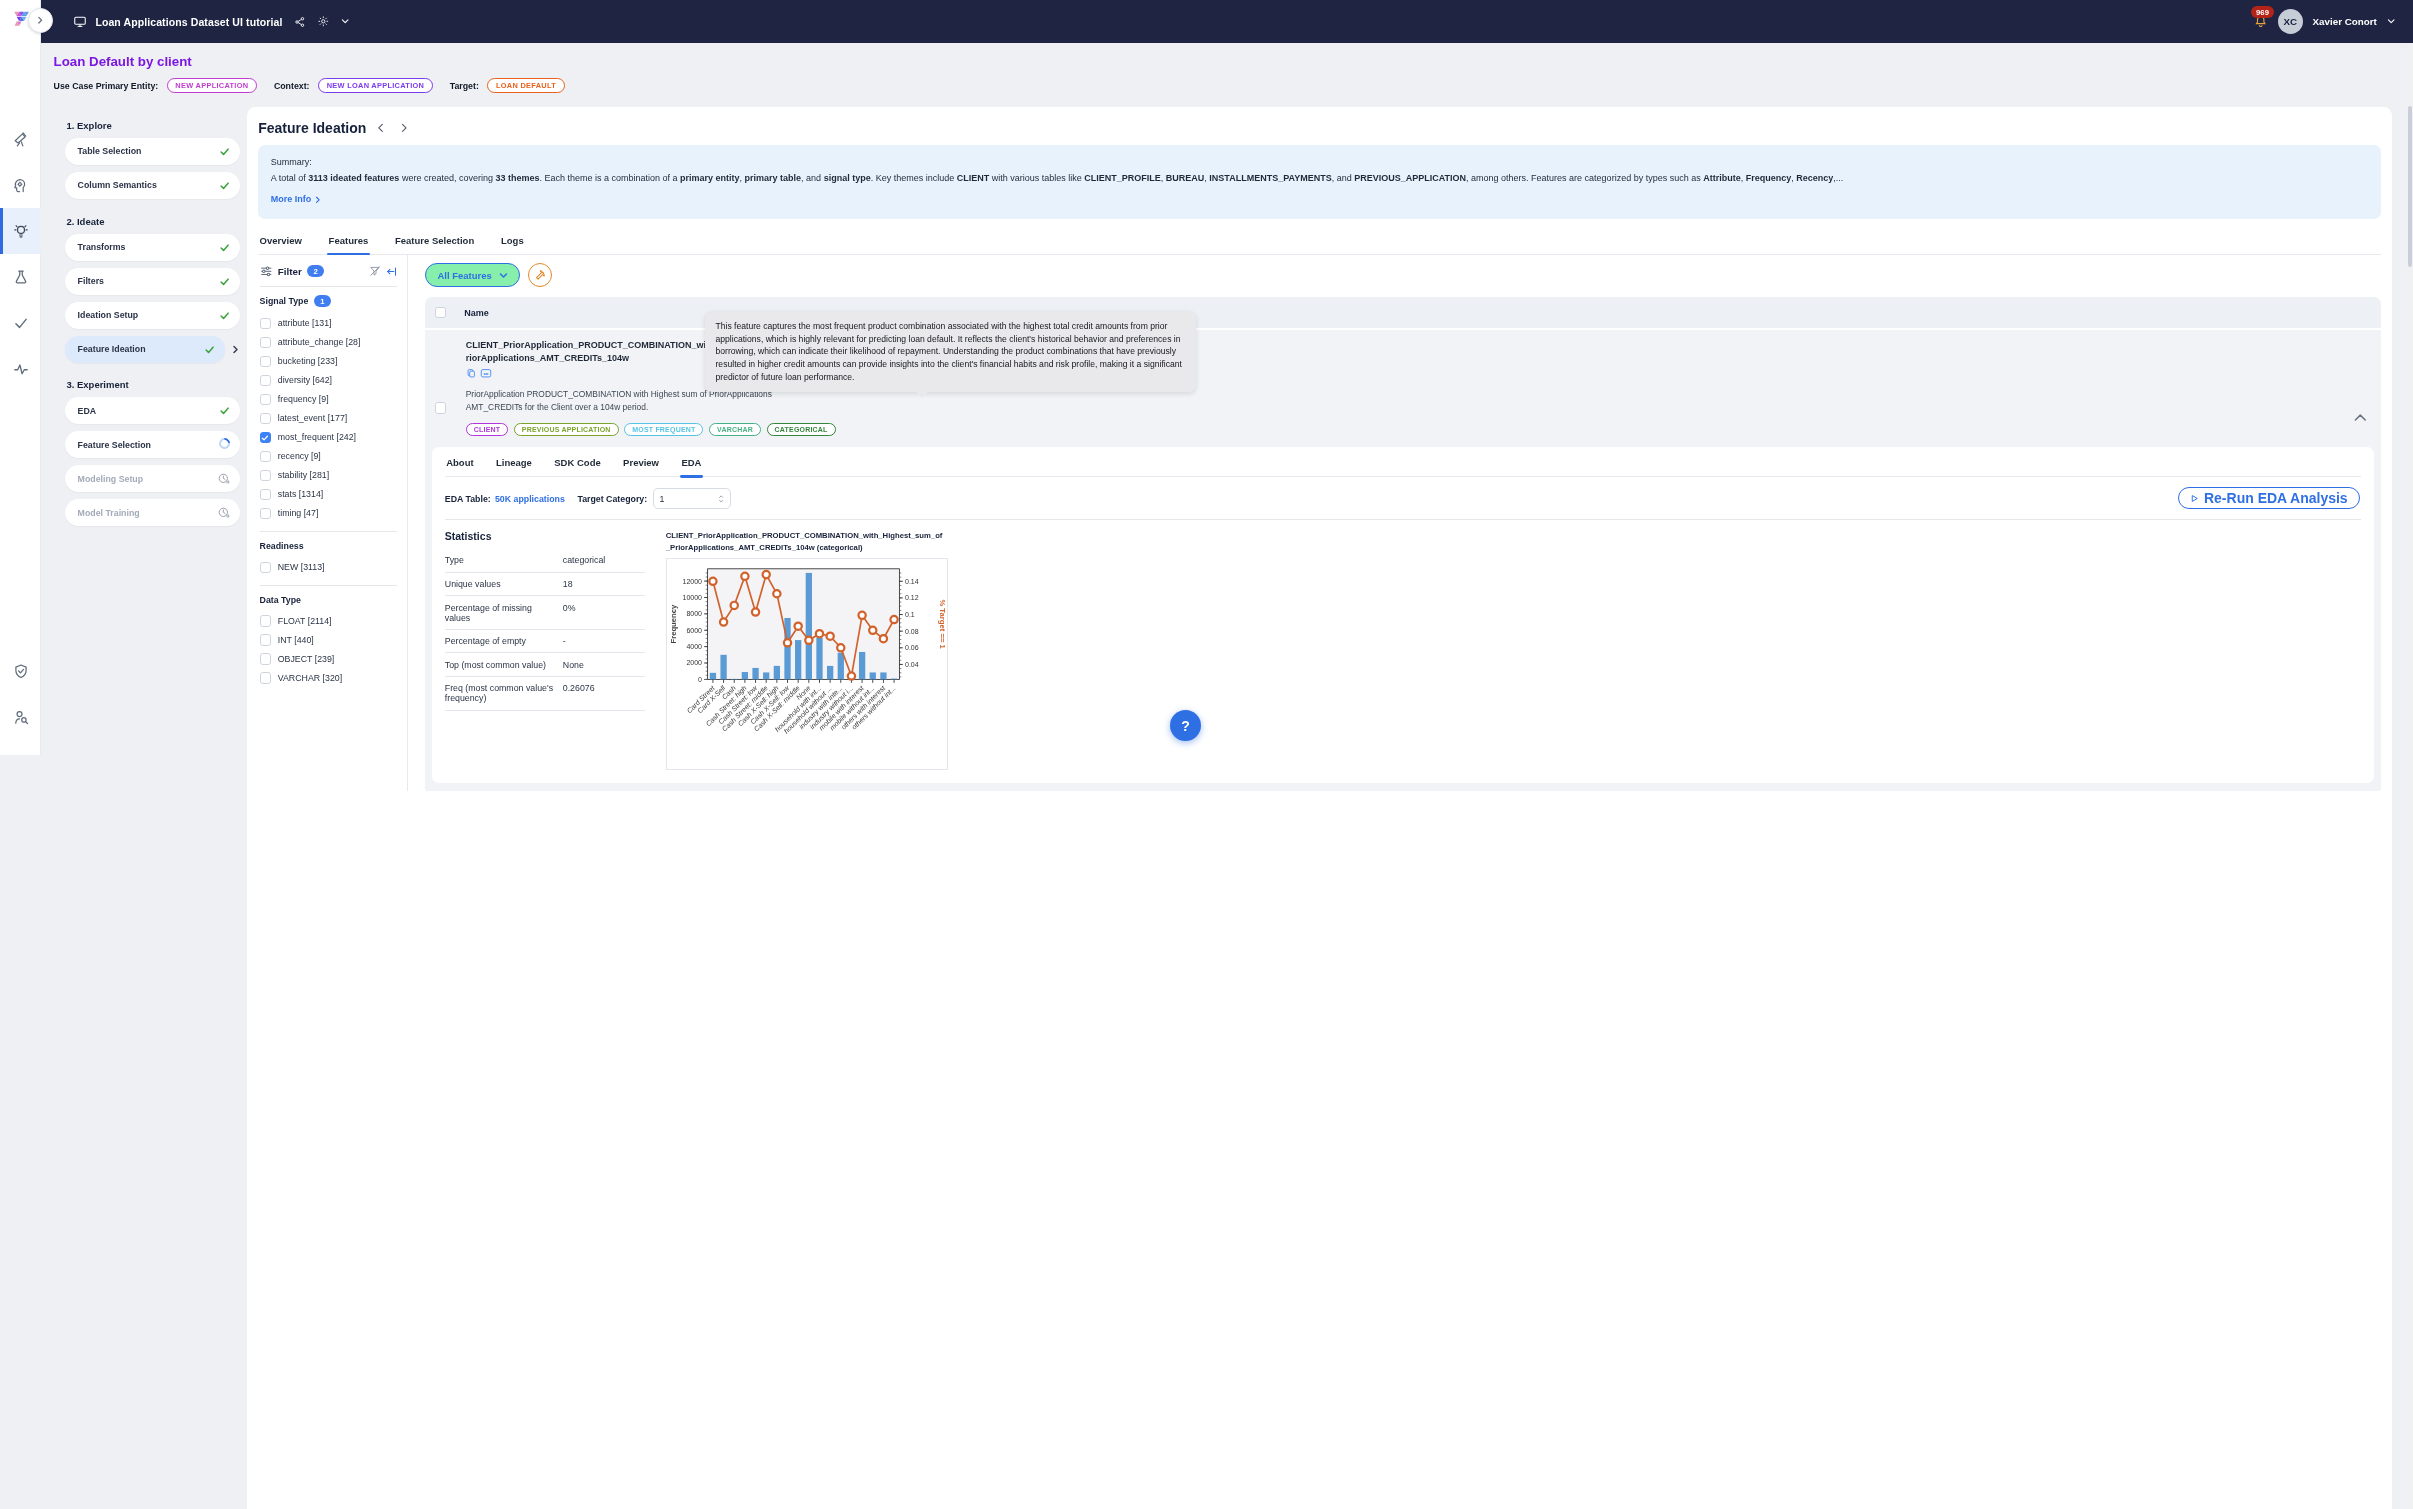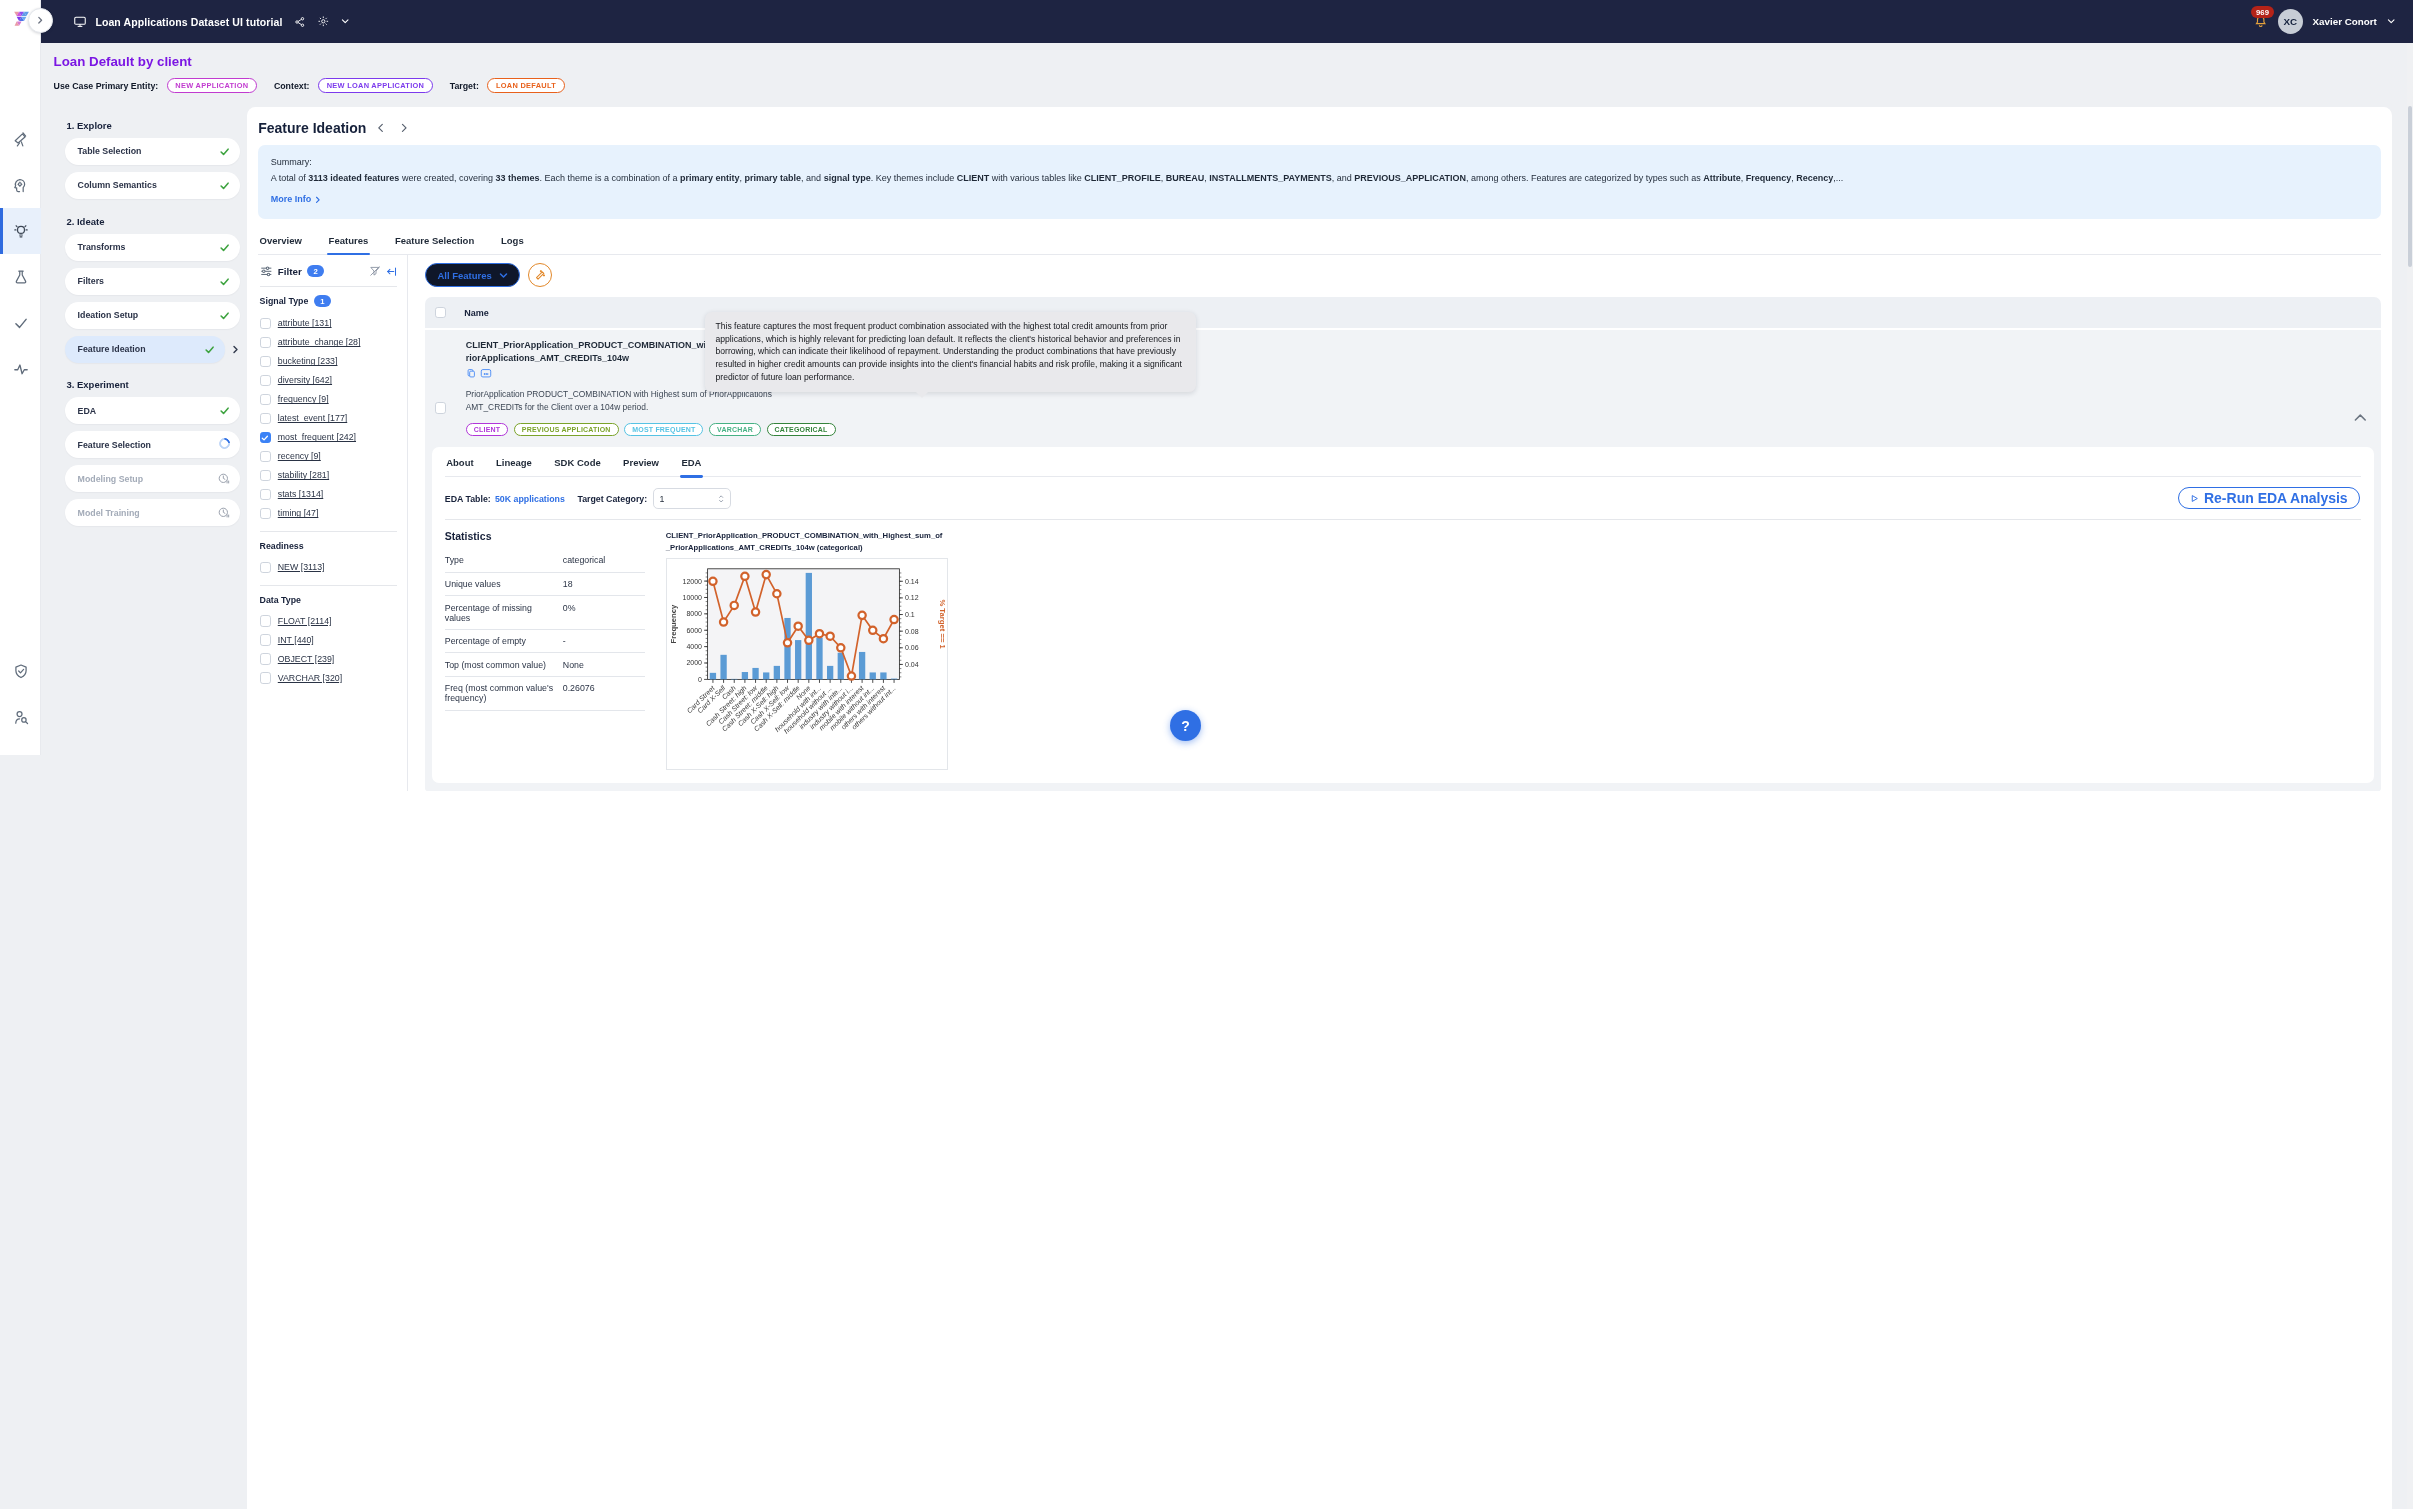--- a/index.html
+++ b/index.html
@@ -58,28 +58,28 @@
   .tab.active::after { content:""; position:absolute; left:0; right:0; bottom:-1.4px; height:2.1px; background:#2f6fe4; border-radius:1.4px; }
   .body-row { display:flex; }
   .filter-col { width:150px; padding:9.8px 9.8px 0 1.4px; border-right:0.7px solid #e7e9ee; }
   .filter-head { display:flex; align-items:center; gap:5.6px; }
   .filter-title { font-size:9.8px; font-weight:800; color:#17213a; }
   .count-badge { background:#3f7df0; color:#fff; font-size:7.7px; font-weight:700; padding:1.4px 6.3px; border-radius:7px; }
   .filter-head .sp { flex:1; }
   .f-hr { border:none; border-top:0.7px solid #e5e7eb; margin:8.4px 0; }
   .fgrp-title { font-size:8.8px; font-weight:800; color:#17213a; display:flex; align-items:center; gap:5.6px; margin-bottom:7px; }
   .f-item { display:flex; align-items:center; gap:7px; height:19px; cursor:pointer; }
-  .f-item .txt { font-size:8.8px; color:#2a3345; font-weight:500;text-decoration:underline; }
+  .f-item .txt { font-size:8.8px; color:#2a3345; font-weight:500; }
   .cb { width:11.2px; height:11.2px; border-radius:2.8px; border:1.1px solid #ced4dd; background:#fff; flex:0 0 auto;
     display:flex; align-items:center; justify-content:center; }
   .cb.checked { background:#3b82f6; border-color:#3b82f6; }
   .content-col { flex:1; padding:8.4px 0 0 17px; position:relative; }
   .ctl-row { display:flex; align-items:center; gap:8.4px; }
   .all-feat { height:24px; border:1.1px solid #2f6fe4; border-radius:12px; color:#2f6fe4; font-weight:800;
-    font-size:9.5px; background:#0f172a; display:inline-flex; align-items:center; gap:7px; padding:0 11.2px; cursor:pointer; }
+    font-size:9.5px; background:#86efac; display:inline-flex; align-items:center; gap:7px; padding:0 11.2px; cursor:pointer; }
   .wand-btn { width:24px; height:24px; border-radius:50%; border:1.1px solid #e2882a; background:#fff;
     display:flex; align-items:center; justify-content:center; cursor:pointer; }
   .tbl-head { margin-top:9.8px; background:#edf0f4; border-radius:7px 7px 0 0; height:31px;
     display:flex; align-items:center; padding:0 9.8px; gap:18px; }
   .tbl-head .nm { font-size:9px; font-weight:800; color:#17213a; }
   .feature-block { margin-top:1.4px; background:#f1f3f6; border-radius:0 0 2.8px 2.8px; padding-bottom:8.4px; }
   .row-top { position:relative; padding:9.8px 12.6px 8.4px 9.8px; display:flex; gap:11.2px; }
   .row-main { margin-left:8.4px; }
   .f-name { width:335px; font-size:9px; font-weight:700; color:#1f2937; word-break:break-all; line-height:1.35; }
   .mini-ics { display:flex; gap:4.2px; margin-top:4.2px; }

